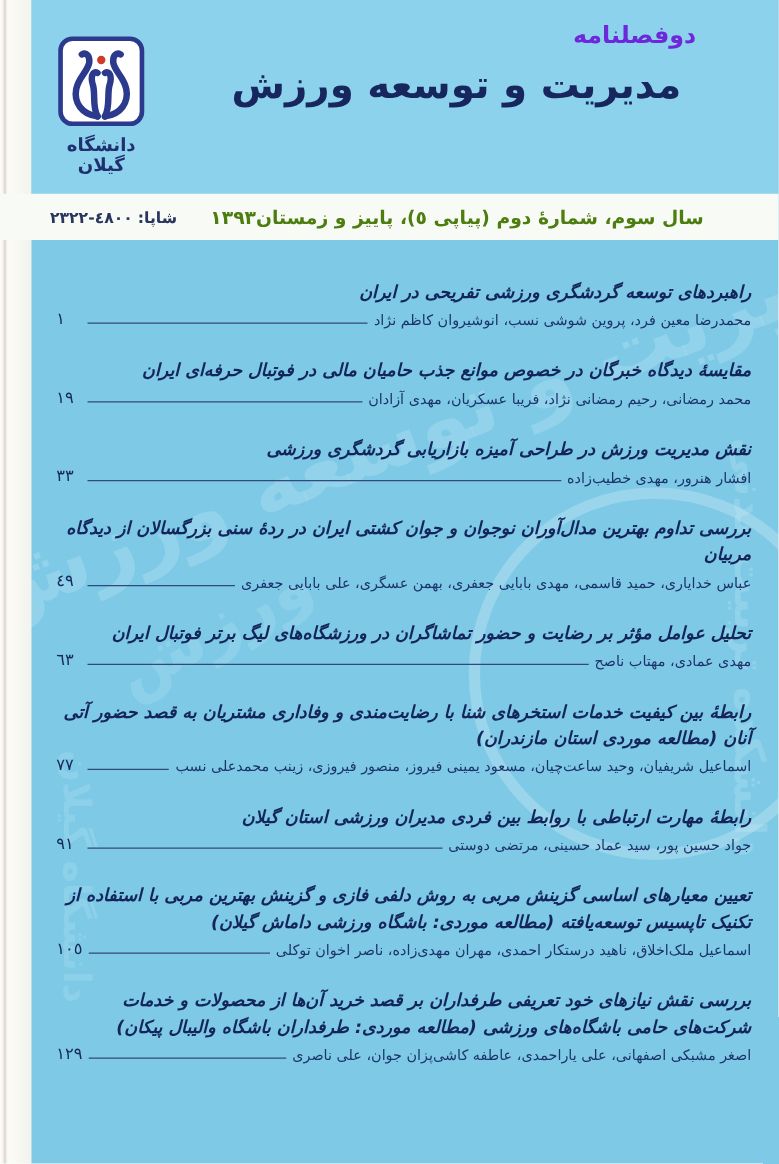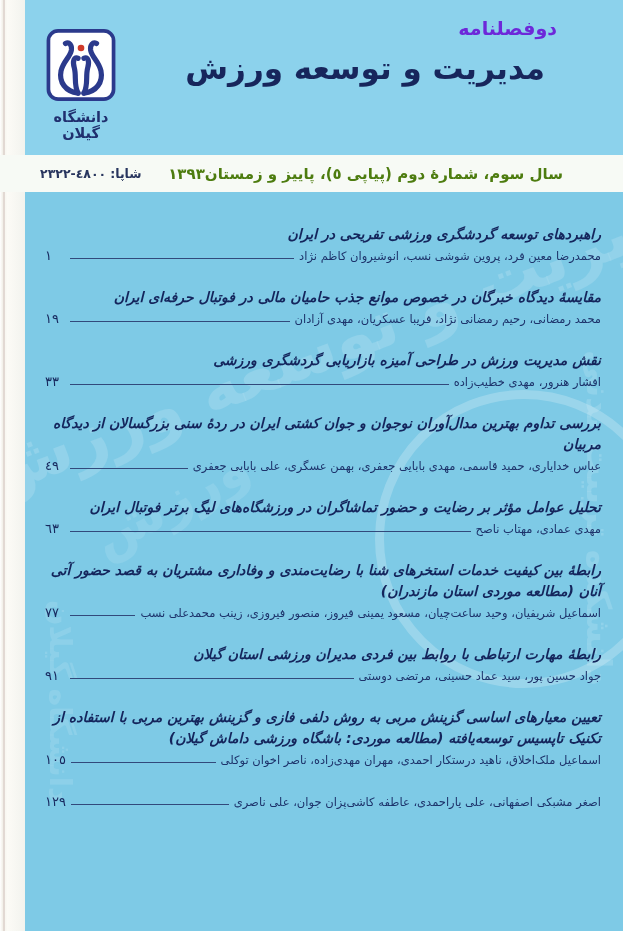--- a/index.html
+++ b/index.html
@@ -160,20 +160,21 @@
       <div class="entry">
         <div class="entry-title">تعیین معیارهای اساسی گزینش مربی به روش دلفی فازی و گزینش بهترین مربی با استفاده از تکنیک تاپسیس توسعه‌یافته (مطالعه موردی: باشگاه ورزشی داماش گیلان)</div>
         <div class="authors-row">
           <span class="entry-authors">اسماعیل ملک‌اخلاق، ناهید درستکار احمدی، مهران مهدی‌زاده، ناصر اخوان توکلی</span>
           <span class="leader"></span>
           <span class="entry-page">١٠٥</span>
         </div>
       </div>
 
       <div class="entry">
+        <div class="entry-title">بررسی نقش نیازهای خود تعریفی طرفداران بر قصد خرید آن‌ها از محصولات و خدمات شرکت‌های حامی باشگاه‌های ورزشی (مطالعه موردی: طرفداران باشگاه والیبال پیکان)</div>
         <div class="authors-row">
           <span class="entry-authors">اصغر مشبکی اصفهانی، علی یاراحمدی، عاطفه کاشی‌پزان جوان، علی ناصری</span>
           <span class="leader"></span>
           <span class="entry-page">١٢٩</span>
         </div>
       </div>
 
     </div>
   </div>
 

